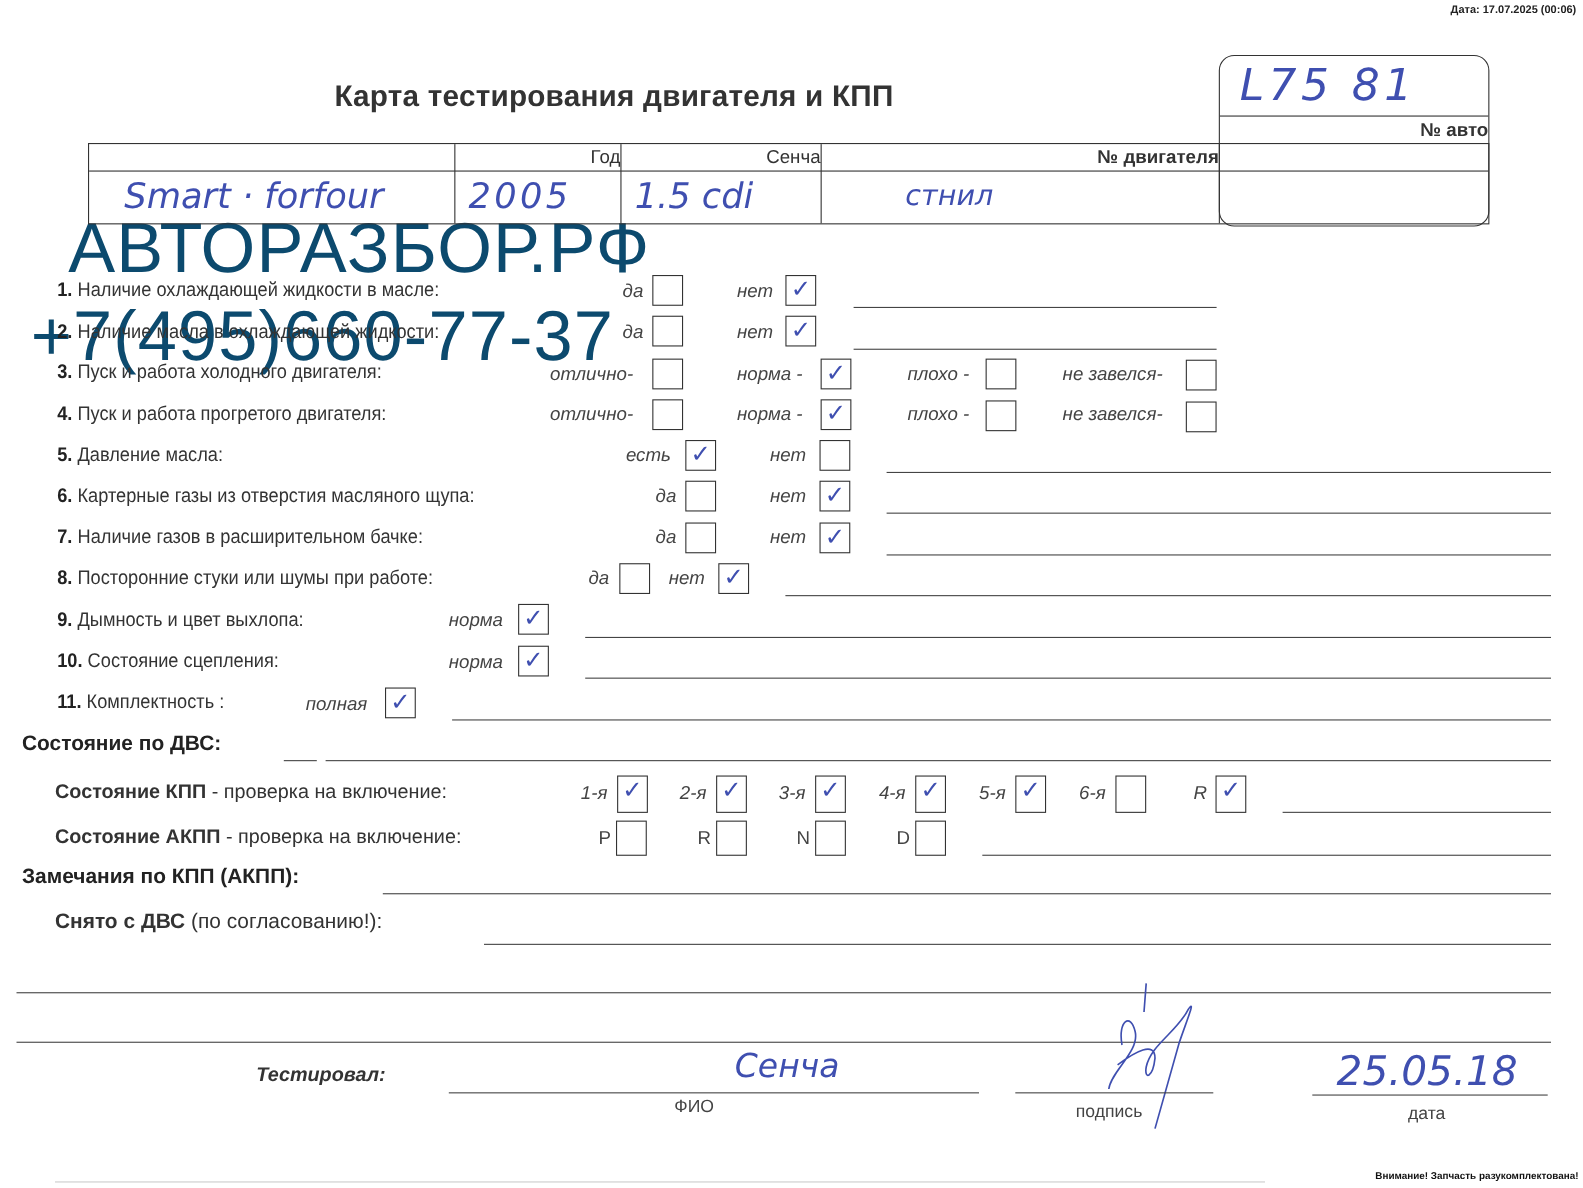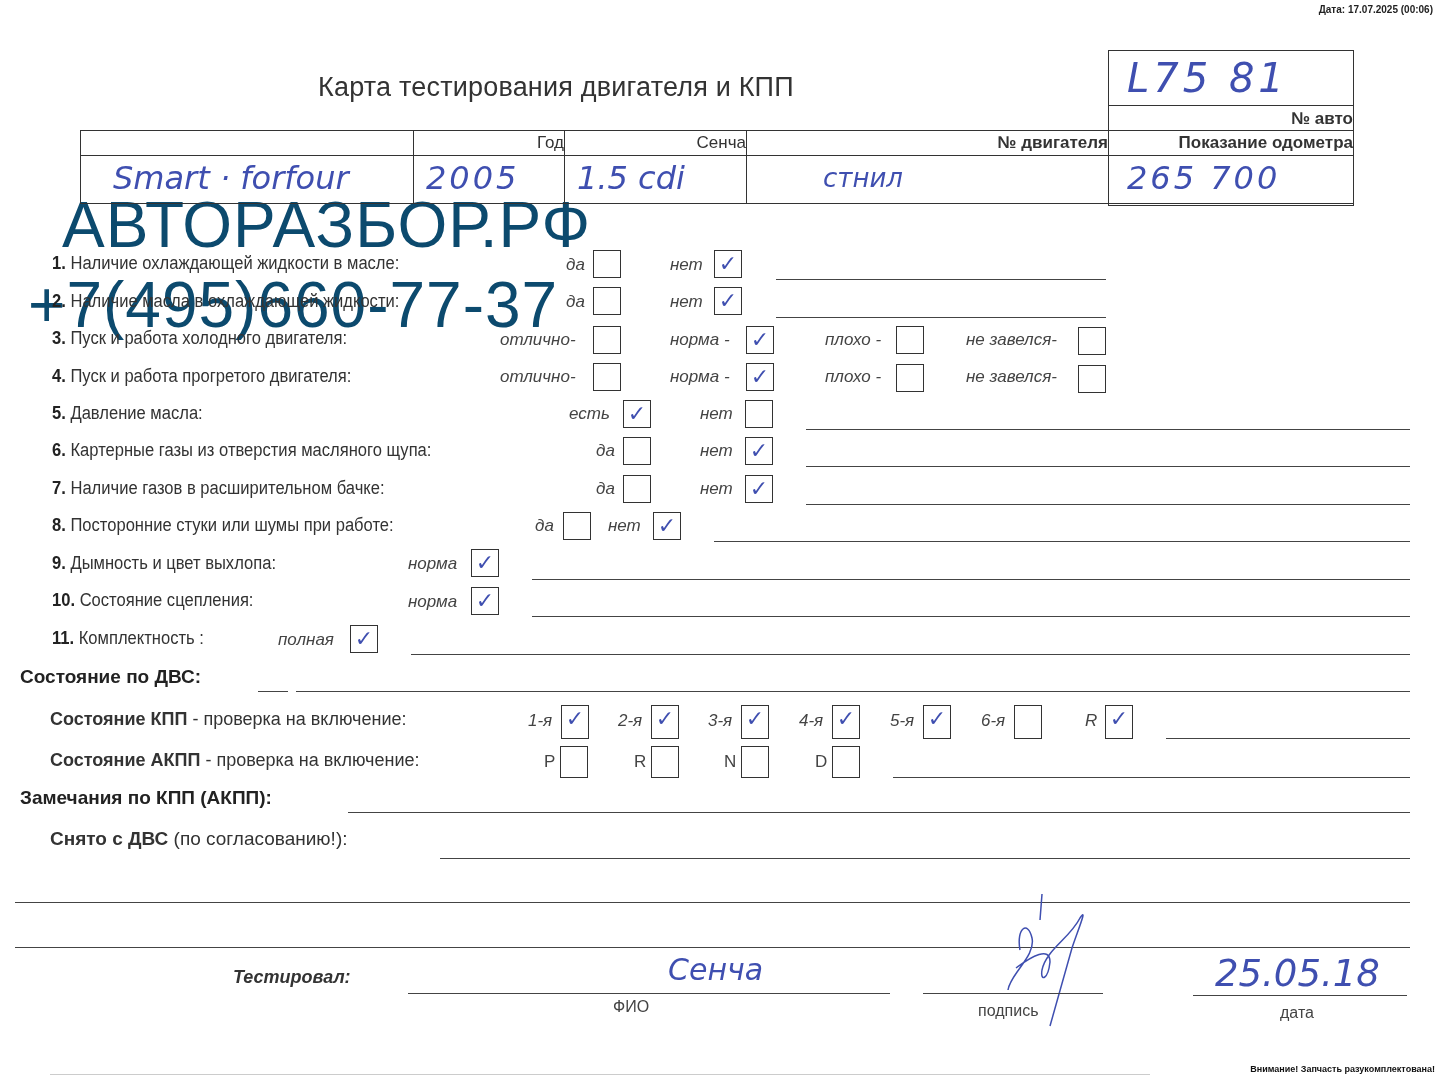--- a/index.html
+++ b/index.html
@@ -1,20 +1,20 @@
 <!DOCTYPE html>
 <html><head>
 <meta charset="utf-8">
 <style>
   html,body{margin:0;padding:0;background:#fff;}
   body{width:1439px;height:1080px;position:relative;overflow:hidden;font-family:"Liberation Sans",sans-serif;color:#2a2a2a;}
   .abs{position:absolute;}
   .wm{position:absolute;color:#0c4a6e;font-family:"Liberation Sans",sans-serif;font-size:64px;letter-spacing:1px;white-space:nowrap;z-index:0;}
   .hdr-date{right:6px;top:4px;font-size:10px;font-weight:bold;color:#222;margin-left:48px;}
-  .title{left:318px;top:72px;font-size:27px;font-weight:normal;color:#333;letter-spacing:0.2px;}
+  .title{left:304px;top:72px;font-size:27px;font-weight:bold;color:#333;letter-spacing:0.2px;}
   .hand{font-family:"DejaVu Sans",sans-serif;color:#3f4fb0;font-weight:normal;font-style:italic;}
   
   .tbl{position:absolute;border:1.5px solid #333;}
   .cell{position:absolute;border-right:1.5px solid #333;box-sizing:border-box;}
   .th{font-size:17px;color:#333;text-align:right;}
   .rowline{position:absolute;height:0;border-top:1.5px solid #333;}
   .q{position:absolute;font-size:18px;color:#333;white-space:nowrap;transform:scaleX(0.92);transform-origin:left center;}
   .q b{font-weight:bold;color:#222;}
   .opt{position:absolute;font-size:17px;font-style:italic;color:#444;white-space:nowrap;}
   .box{position:absolute;width:28px;height:28px;border:1.5px solid #333;box-sizing:border-box;background:transparent;}
@@ -28,21 +28,21 @@
 </style>
 </head>
 <body>
 
 <div class="wm" style="left:62px;top:188px;">АВТОРАЗБОР.РФ</div>
 <div class="wm" style="left:28px;top:268px;">+7(495)660-77-37</div>
 
 <div class="abs hdr-date">Дата: 17.07.2025 (00:06)</div>
 <div class="abs title">Карта тестирования двигателя  и КПП</div>
 
-<div class="tbl" style="left:1108px;top:50px;width:244px;height:154px;">
+<div class="tbl" style="left:1108px;top:50px;width:244px;height:154px;border-radius:14px;">
   <div class="abs hand" style="left:18px;top:4px;font-size:40px;letter-spacing:4px;">L75 81</div>
   <div class="rowline" style="left:0;top:54px;width:244px;"></div>
   <div class="abs th" style="left:0;top:58px;width:244px;font-weight:bold;">№ авто</div>
 </div>
 
 <div class="tbl" style="left:80px;top:130px;width:1272px;height:72px;">
   <div class="rowline" style="left:0;top:24px;width:1272px;"></div>
   <div class="cell" style="left:0;top:0;width:333px;height:72px;">
     <div class="abs hand" style="left:32px;top:28px;font-size:32px;">Smart · forfour</div>
   </div>
@@ -50,24 +50,20 @@
     <div class="th" style="padding-top:2px;">Год</div>
     <div class="abs hand" style="left:12px;top:28px;font-size:32px;letter-spacing:3px;">2005</div>
   </div>
   <div class="cell" style="left:484px;top:0;width:182px;height:72px;">
     <div class="th" style="padding-top:2px;">Сенча</div>
     <div class="abs hand" style="left:12px;top:28px;font-size:32px;">1.5 cdi</div>
   </div>
   <div class="cell" style="left:666px;top:0;width:362px;height:72px;">
     <div class="th" style="padding-top:2px;font-weight:bold;">№ двигателя</div>
     <div class="abs hand" style="left:76px;top:32px;font-size:26px;">стнил</div>
-  </div>
-  <div class="cell" style="left:1028px;top:0;width:244px;height:72px;border-right:none;">
-    <div class="th" style="padding-top:2px;font-weight:bold;">Показание одометра</div>
-    <div class="abs hand" style="left:18px;top:28px;font-size:32px;letter-spacing:3px;">265 700</div>
   </div>
 </div>
 
 <div class="q" style="left:52px;top:253px;"><b>1.</b> <span>Наличие охлаждающей жидкости в масле:</span></div>
 <div class="opt" style="left:566px;top:255px;">да</div>
 <div class="box" style="left:593px;top:250px;"></div>
 <div class="opt" style="left:670px;top:255px;">нет</div>
 <div class="box" style="left:714px;top:250px;">
     <span class="mark">✓</span>
   </div>

